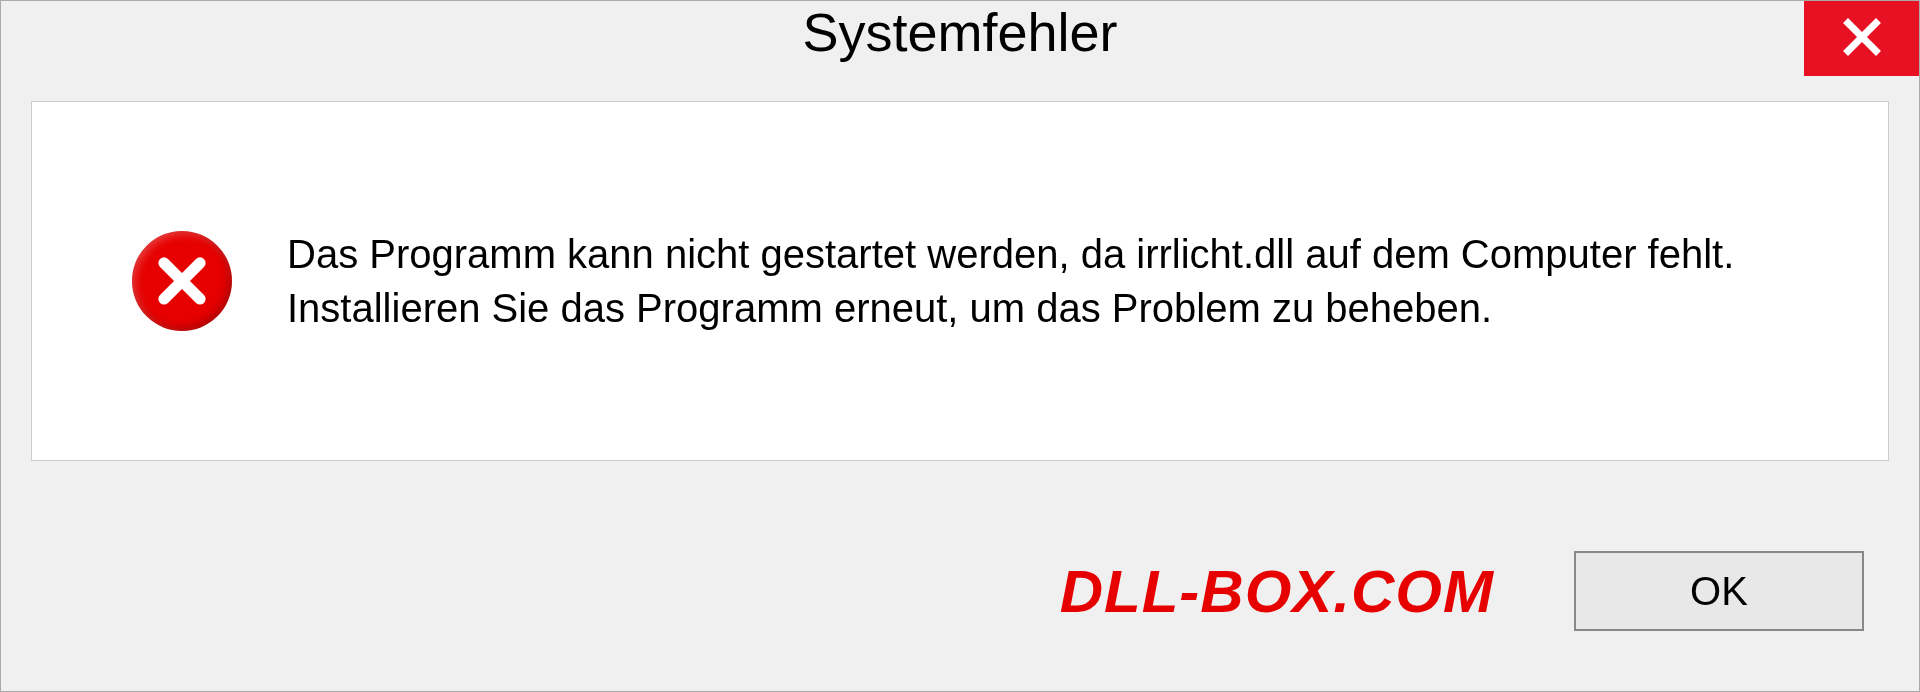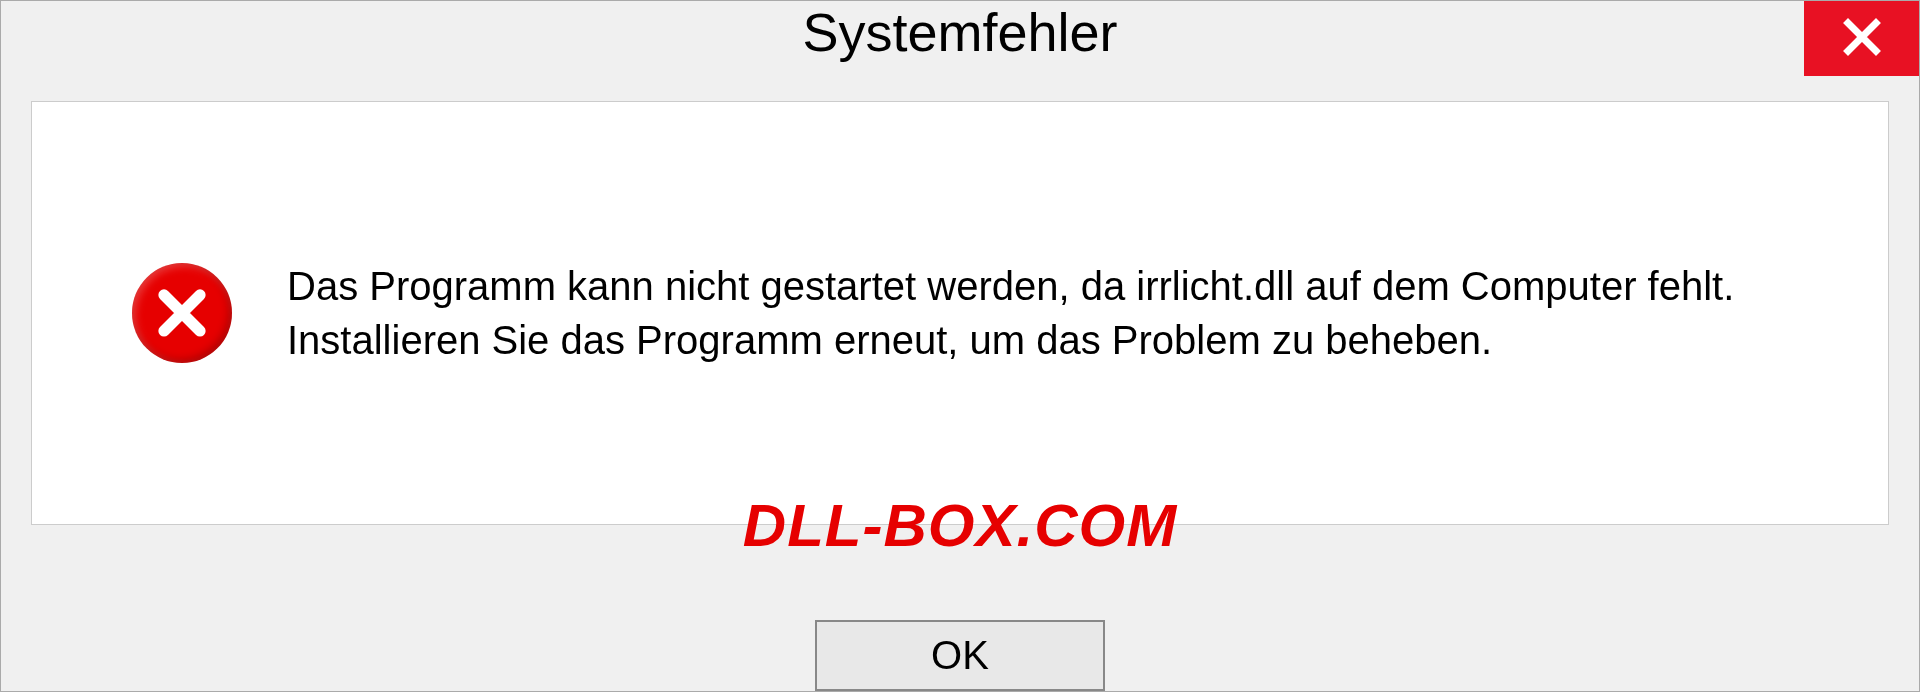--- a/index.html
+++ b/index.html
@@ -40,21 +40,21 @@
       cursor: pointer;
     }
     .close-btn svg {
       width: 42px;
       height: 42px;
     }
     .content-box {
       margin: 5px 30px 0 30px;
       background: #fff;
       border: 1px solid #ccc;
-      height: 424px;
+      height: 360px;
       display: flex;
       align-items: center;
       padding: 0 60px 0 100px;
       gap: 55px;
     }
     .error-icon {
       width: 100px;
       height: 100px;
       border-radius: 50%;
       background: #e60000;
@@ -78,21 +78,20 @@
       position: absolute;
       bottom: 0;
       left: 0;
       right: 0;
       height: 200px;
       display: flex;
       align-items: center;
       justify-content: flex-end;
       padding: 0 55px;
       gap: 60px;
-      flex-direction: column;
     }
     .watermark {
       font-size: 60px;
       font-weight: 900;
       color: #e60000;
       letter-spacing: 1px;
       font-family: Arial, sans-serif;
       font-style: italic;
     }
     .ok-btn {
@@ -100,20 +99,21 @@
       height: 80px;
       background: #e8e8e8;
       border: 2px solid #888;
       font-size: 40px;
       color: #000;
       display: flex;
       align-items: center;
       justify-content: center;
       cursor: pointer;
       font-family: inherit;
+      margin-left: 20px;
     }
   </style>
 </head>
 <body>
 
 <div class="titlebar">
   <span class="title-text">Systemfehler</span>
   <div class="close-btn">
     <span>
       <svg viewBox="0 0 24 24">

